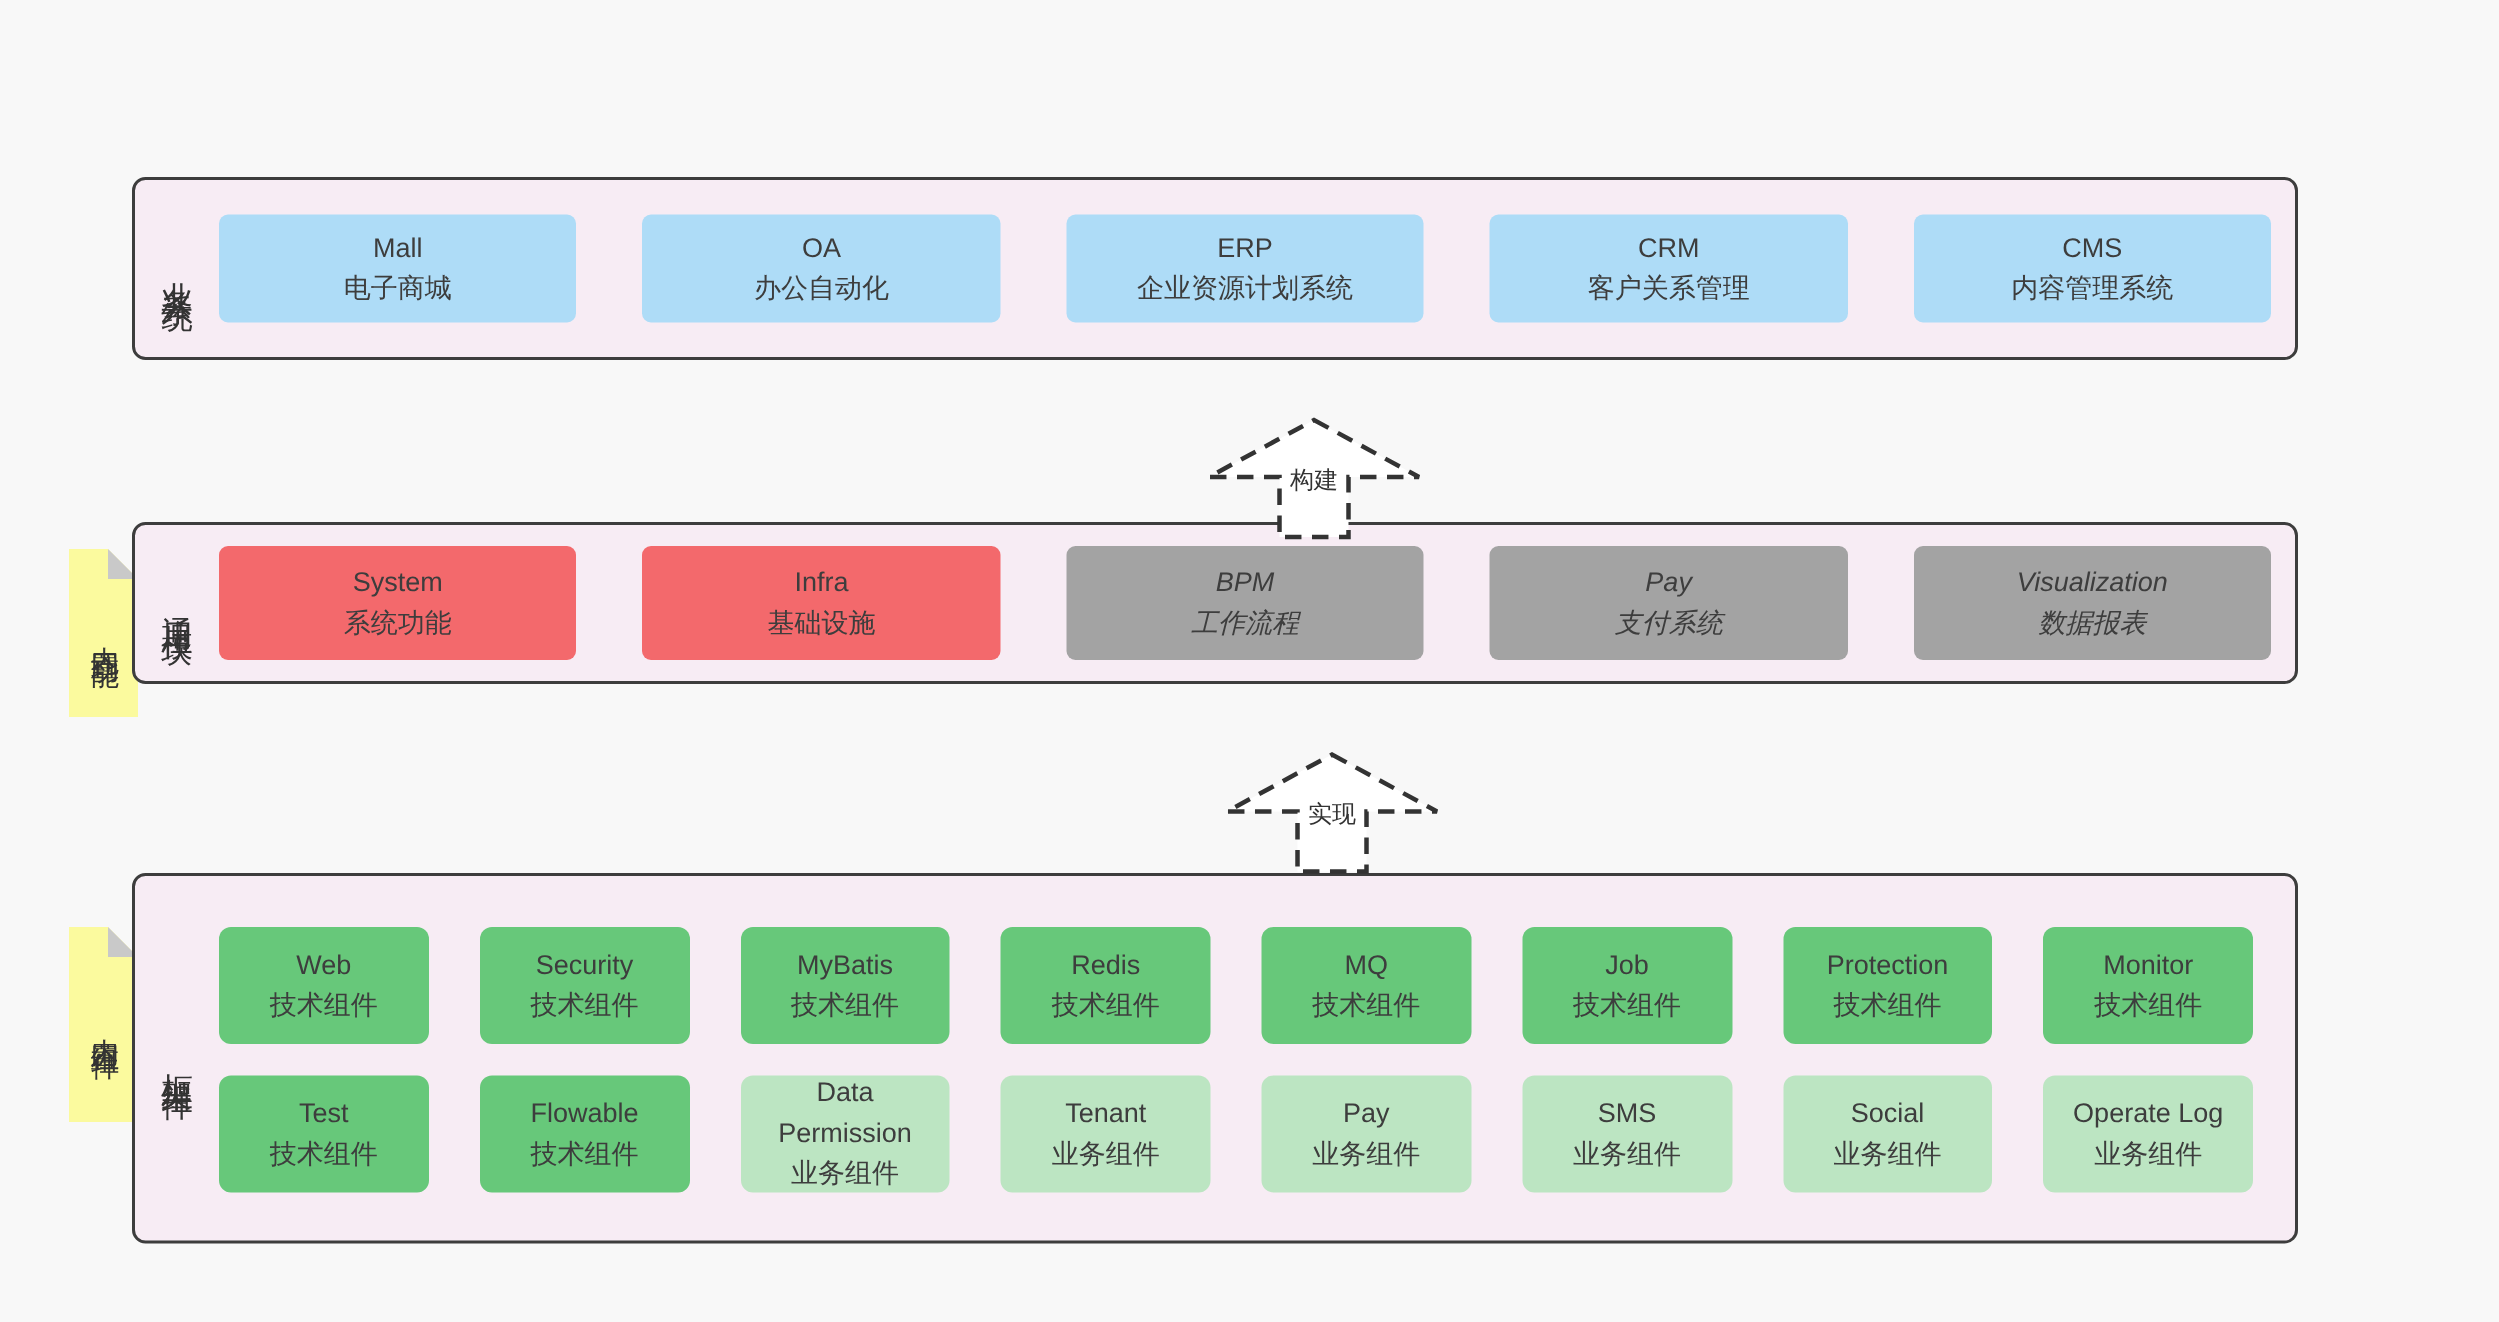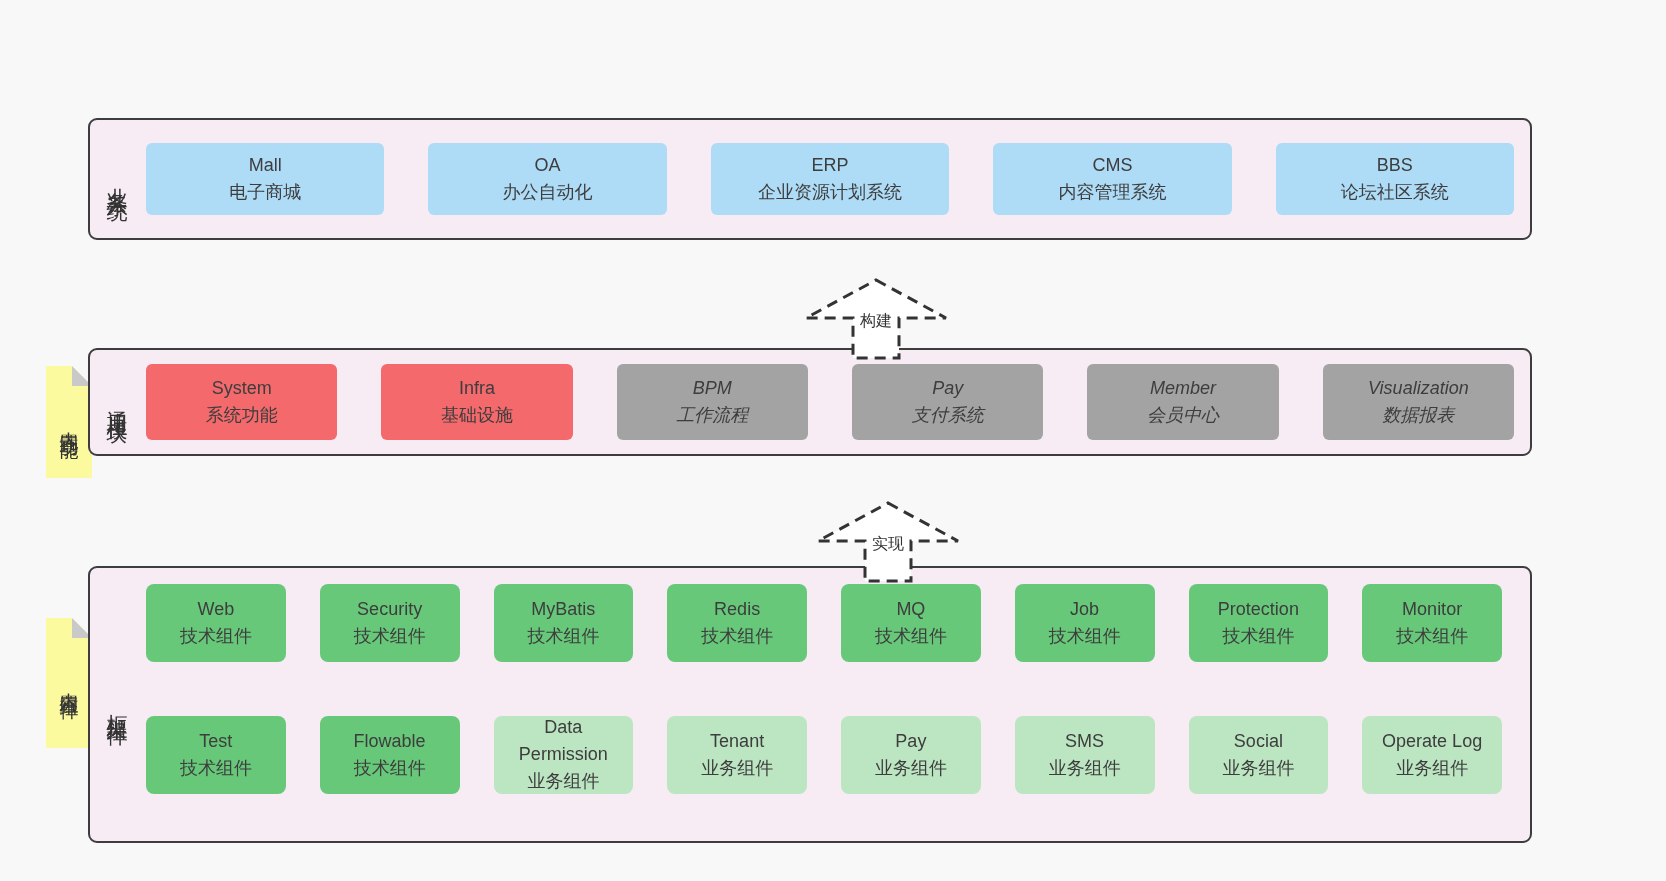--- a/index.html
+++ b/index.html
@@ -12,21 +12,21 @@
   .stage{position:relative;width:1666px;height:881px;}
 
   
   .layer{
     position:absolute;left:88px;width:1444px;box-sizing:border-box;
     background:#f7ecf4;border:2px solid #3d3d3d;border-radius:9px;
     display:flex;z-index:2;
   }
   #layer-business{top:118px;height:122px;}
   #layer-modules{top:348px;height:108px;}
-  #layer-components{top:566px;height:277px;}
+  #layer-components{top:582px;height:247px;align-items:center;}
 
   .layer-label{
     width:54px;flex:0 0 54px;
     display:flex;align-items:center;justify-content:center;
     writing-mode:vertical-rl;text-orientation:upright;
     font-size:21px;letter-spacing:4px;color:#333;
   }
 
   .row-boxes{
     flex:1;display:flex;align-items:center;gap:44px;
@@ -105,26 +105,26 @@
       </div>
       <div class="box blue">
         <span>OA</span>
         <span>办公自动化</span>
       </div>
       <div class="box blue">
         <span>ERP</span>
         <span>企业资源计划系统</span>
       </div>
       <div class="box blue">
+        <span>CRM</span>
+        <span>客户关系管理</span>
+      </div>
+      <div class="box blue">
         <span>CMS</span>
         <span>内容管理系统</span>
-      </div>
-      <div class="box blue">
-        <span>BBS</span>
-        <span>论坛社区系统</span>
       </div>
     </div>
   </div>
 
   <div class="arrow" id="arrow-build">
     <svg width="220" height="84" viewBox="0 0 220 84">
       <path d="M110 3 L180 41 L133 41 L133 81 L87 81 L87 41 L40 41 Z" fill="#ffffff" stroke="#333333" stroke-width="3" stroke-dasharray="11 7"></path>
     </svg>
     <span class="arrow-label">构建</span>
   </div>
@@ -142,24 +142,20 @@
       </div>
       <div class="box pink">
         <span>BPM</span>
         <span>工作流程</span>
       </div>
       <div class="box pink">
         <span>Pay</span>
         <span>支付系统</span>
       </div>
       <div class="box pink">
-        <span>Member</span>
-        <span>会员中心</span>
-      </div>
-      <div class="box pink">
         <span>Visualization</span>
         <span>数据报表</span>
       </div>
     </div>
   </div>
 
   <div class="arrow" id="arrow-implement">
     <svg width="220" height="84" viewBox="0 0 220 84">
       <path d="M110 3 L180 41 L133 41 L133 81 L87 81 L87 41 L40 41 Z" fill="#ffffff" stroke="#333333" stroke-width="3" stroke-dasharray="11 7"></path>
     </svg>

